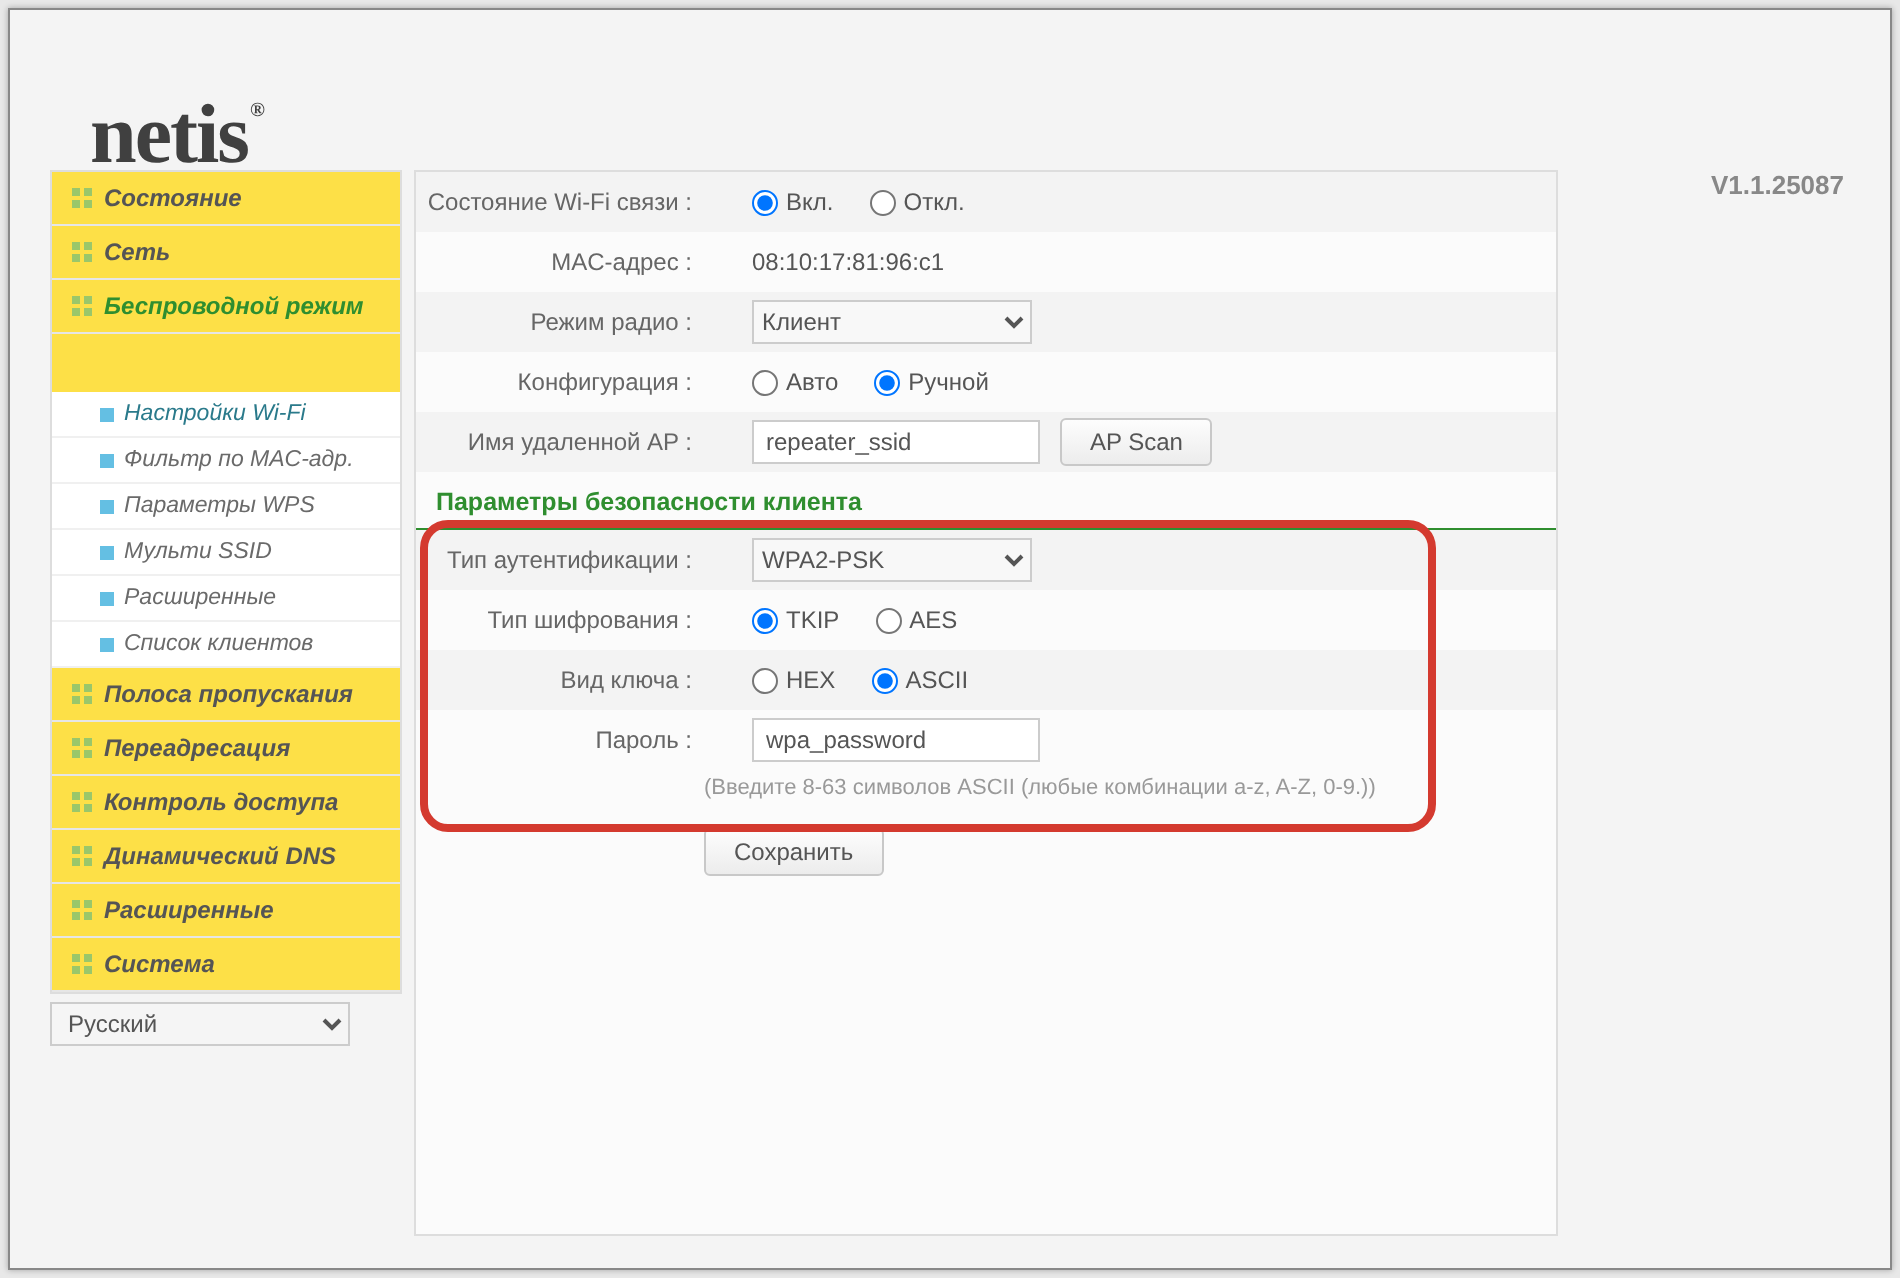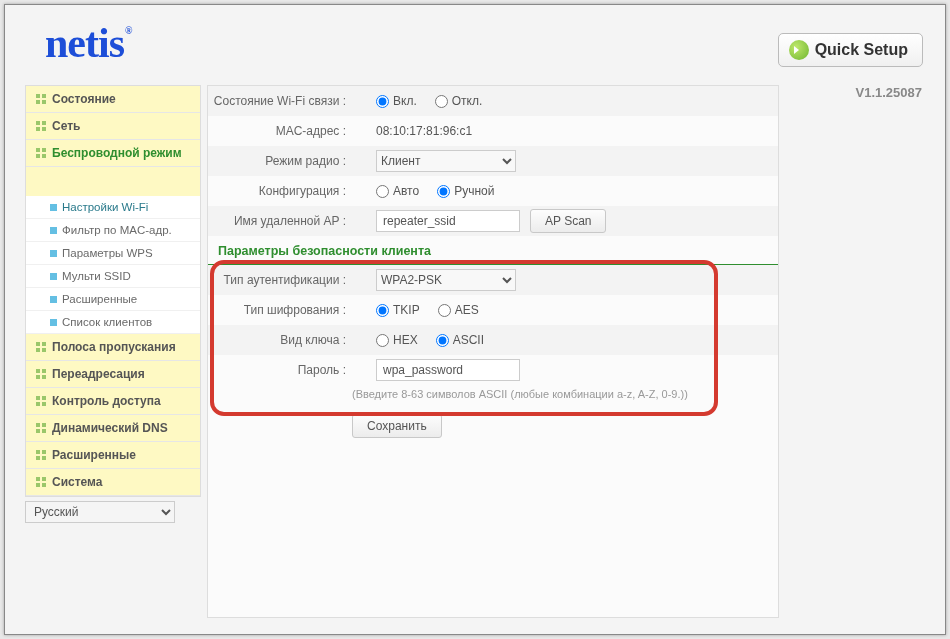--- a/index.html
+++ b/index.html
@@ -26,25 +26,25 @@
     background: #f4f4f4;
   }
   
   .header {
     position: relative;
     height: 70px;
   }
   .logo {
     position: absolute;
     left: 34px;
-    top: 8px;
+    top: 33px;
     font-size: 42px;
     font-weight: bold;
     letter-spacing: -1px;
-    color: #1d4ed8;
+    color: #404040;
     font-family: "Times New Roman", serif;
   }
   .logo sup { font-size:10px; vertical-align: top; position:relative; top:6px; left:1px;}
   .quick-setup {
     position: absolute;
     right: 16px;
     top: 22px;
     padding: 6px 14px 6px 10px;
     background: linear-gradient(#ffffff,#f0f0f0);
     border: 1px solid #bbb;
@@ -86,22 +86,23 @@
     bottom: 10px;
     display: flex;
     gap: 6px;
   }
   
   .sidebar {
     width: 176px;
     flex: none;
   }
   .nav {
-    background: #fef9c3;
+    background: #fde047;
     border: 1px solid #ddd;
+    font-style: italic;
   }
   .nav-item {
     padding: 6px 8px 6px 10px;
     border-bottom: 1px solid #e6e6e6;
     color: #555;
     font-size: 12px;
     font-weight: bold;
     display:flex;
     align-items:center;
     gap:6px;
@@ -224,24 +225,20 @@
   }
 </style>
 </head>
 <body>
 
 <div class="frame">
     <div class="inner">
 
   <div class="header">
     <div class="logo"><span>netis</span><sup>®</sup></div>
-    <div class="quick-setup">
-      <span class="qs-icon"></span>
-      <span>Quick Setup</span>
-    </div>
   </div>
   <div class="version">V1.1.25087</div>
 
   <div class="body">
 
     <div class="sidebar">
       <div class="nav">
         <div class="nav-item">
               <span class="dot4">
                 <span></span>

